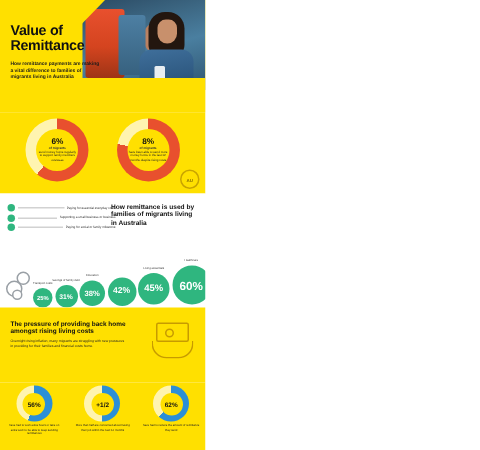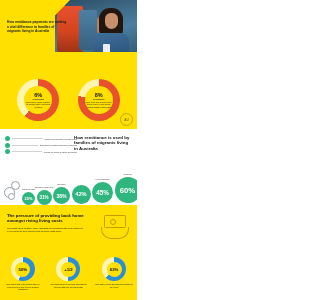--- a/index.html
+++ b/index.html
@@ -208,20 +208,21 @@
     <div class="hero-bus-b"></div>
     <div class="hero-bus-c"></div>
     <div class="hero-person-hair"></div>
     <div class="hero-person-face"></div>
     <div class="hero-person-body"></div>
     <div class="hero-phone"></div>
   </div>
   <div class="header-wedge"></div>
   <div class="header-wedge2"></div>
   <div class="header-text">
+    <div class="h-title">Value of Remittance</div>
     <div class="h-sub">How remittance payments are making a vital difference to families of migrants living in Australia</div>
   </div>
 </div>
 
 <div class="stats">
   <div class="donut-row">
 
     <div class="donut-item">
       <div class="donut" id="sd0" style="background: conic-gradient(rgb(232, 80, 46) 0deg, rgb(232, 80, 46) 219.6deg, rgb(255, 244, 176) 219.6deg, rgb(255, 244, 176) 360deg);">
         <div class="donut-hole">

